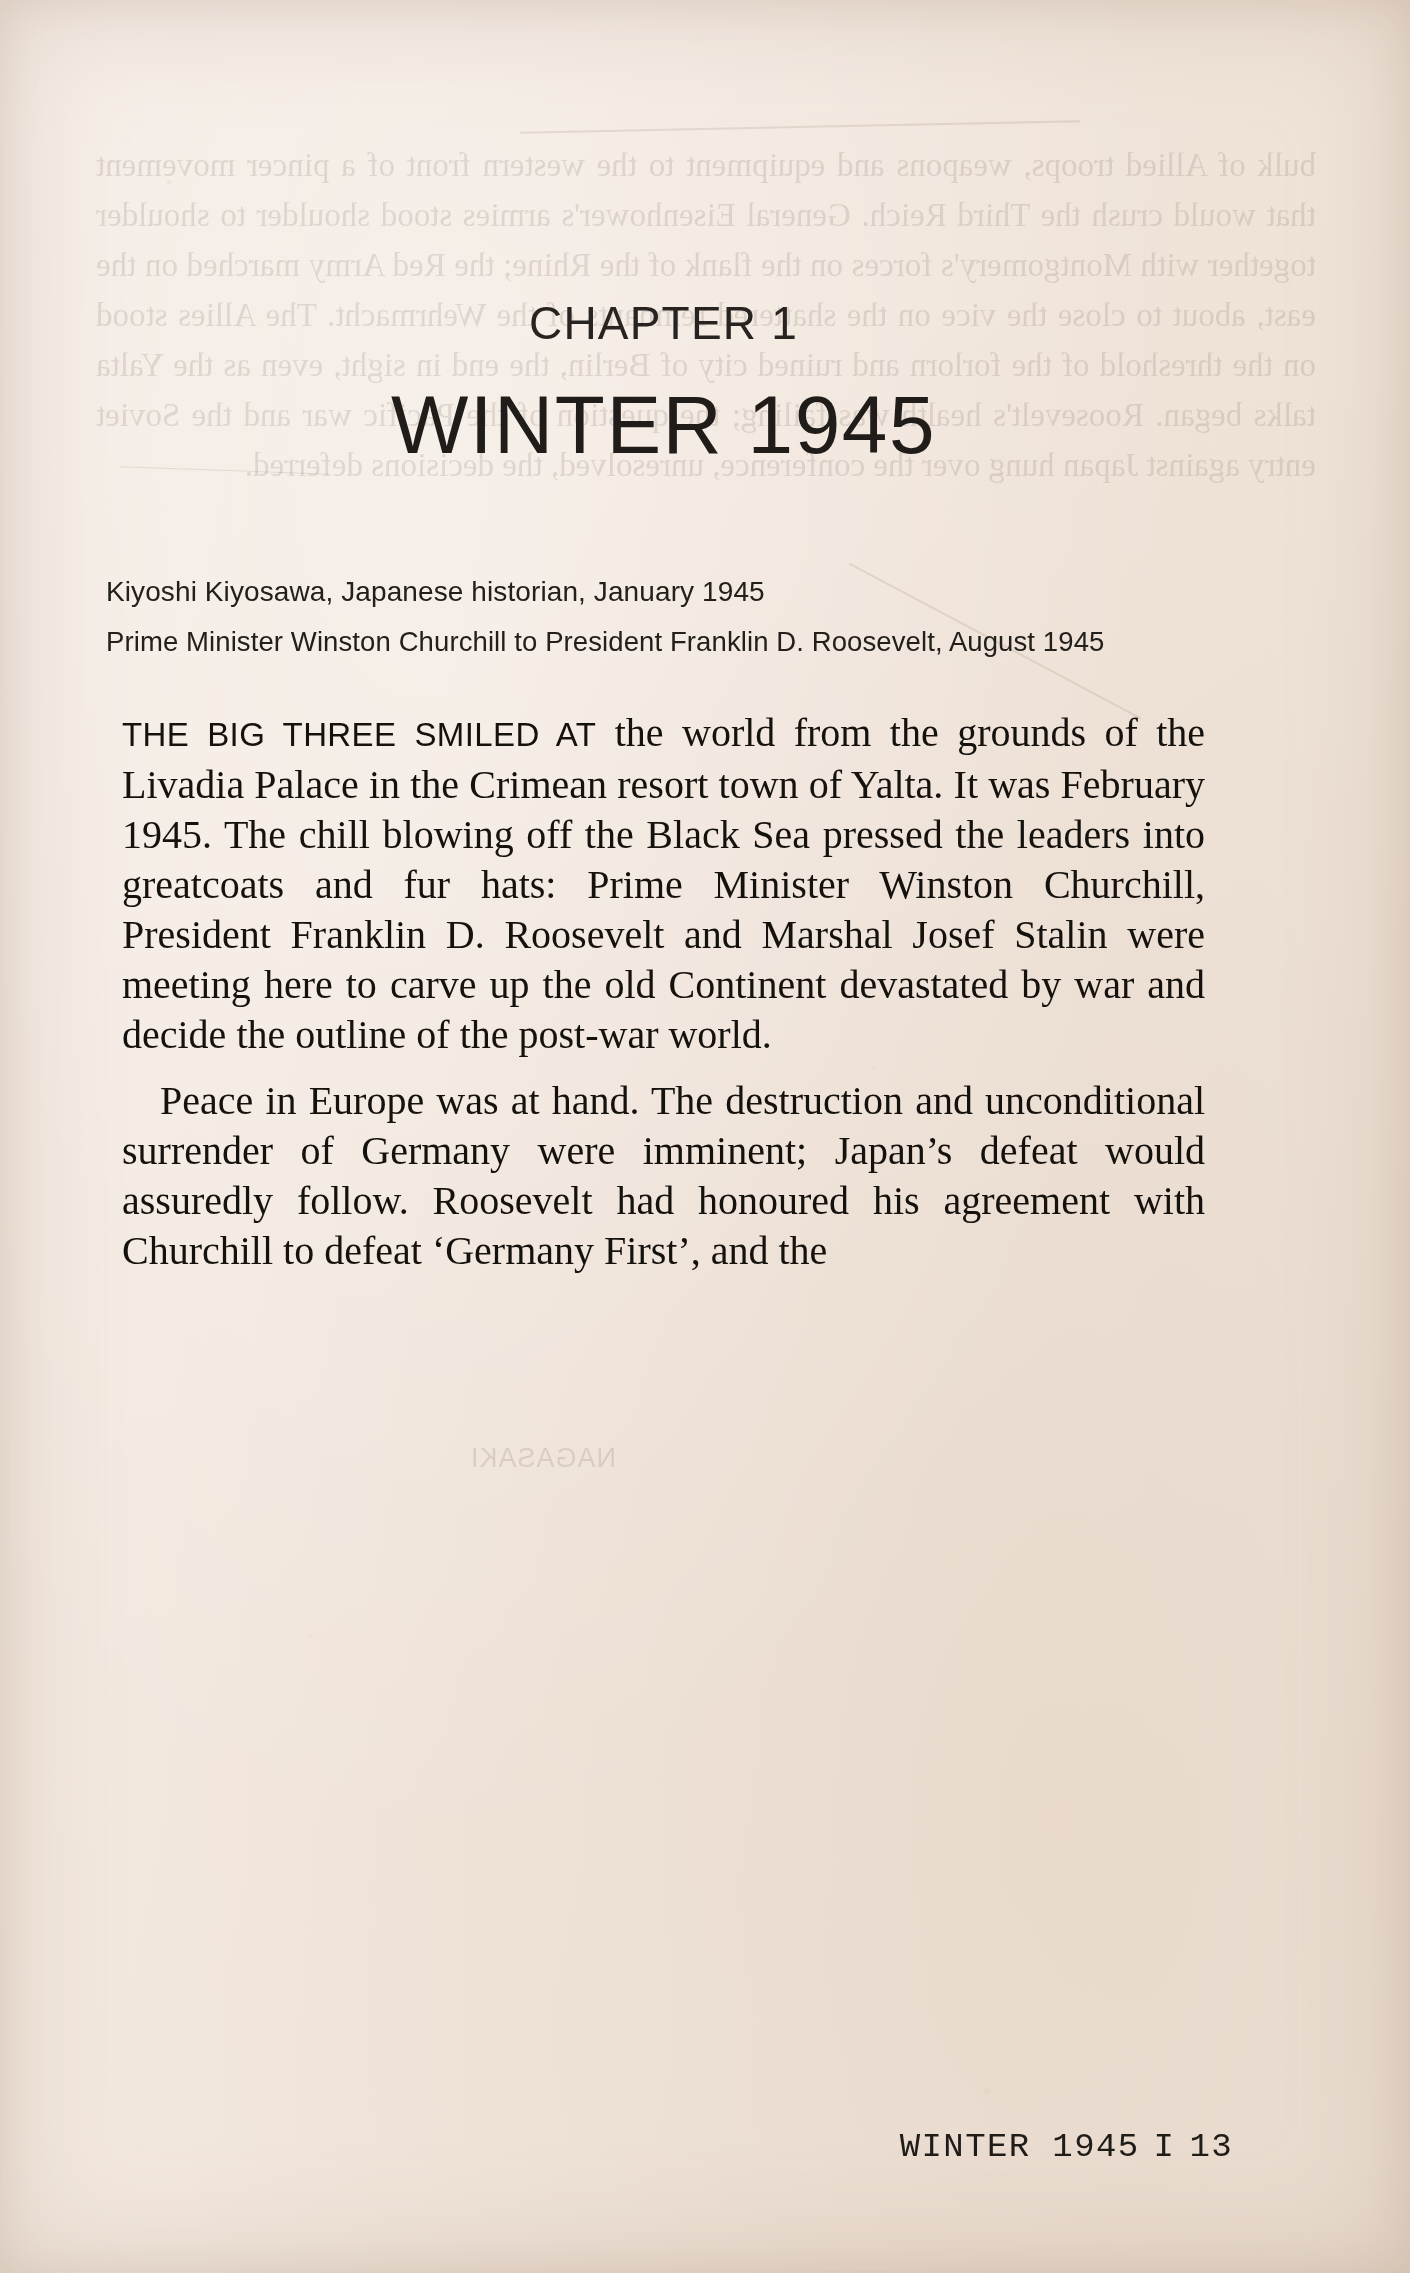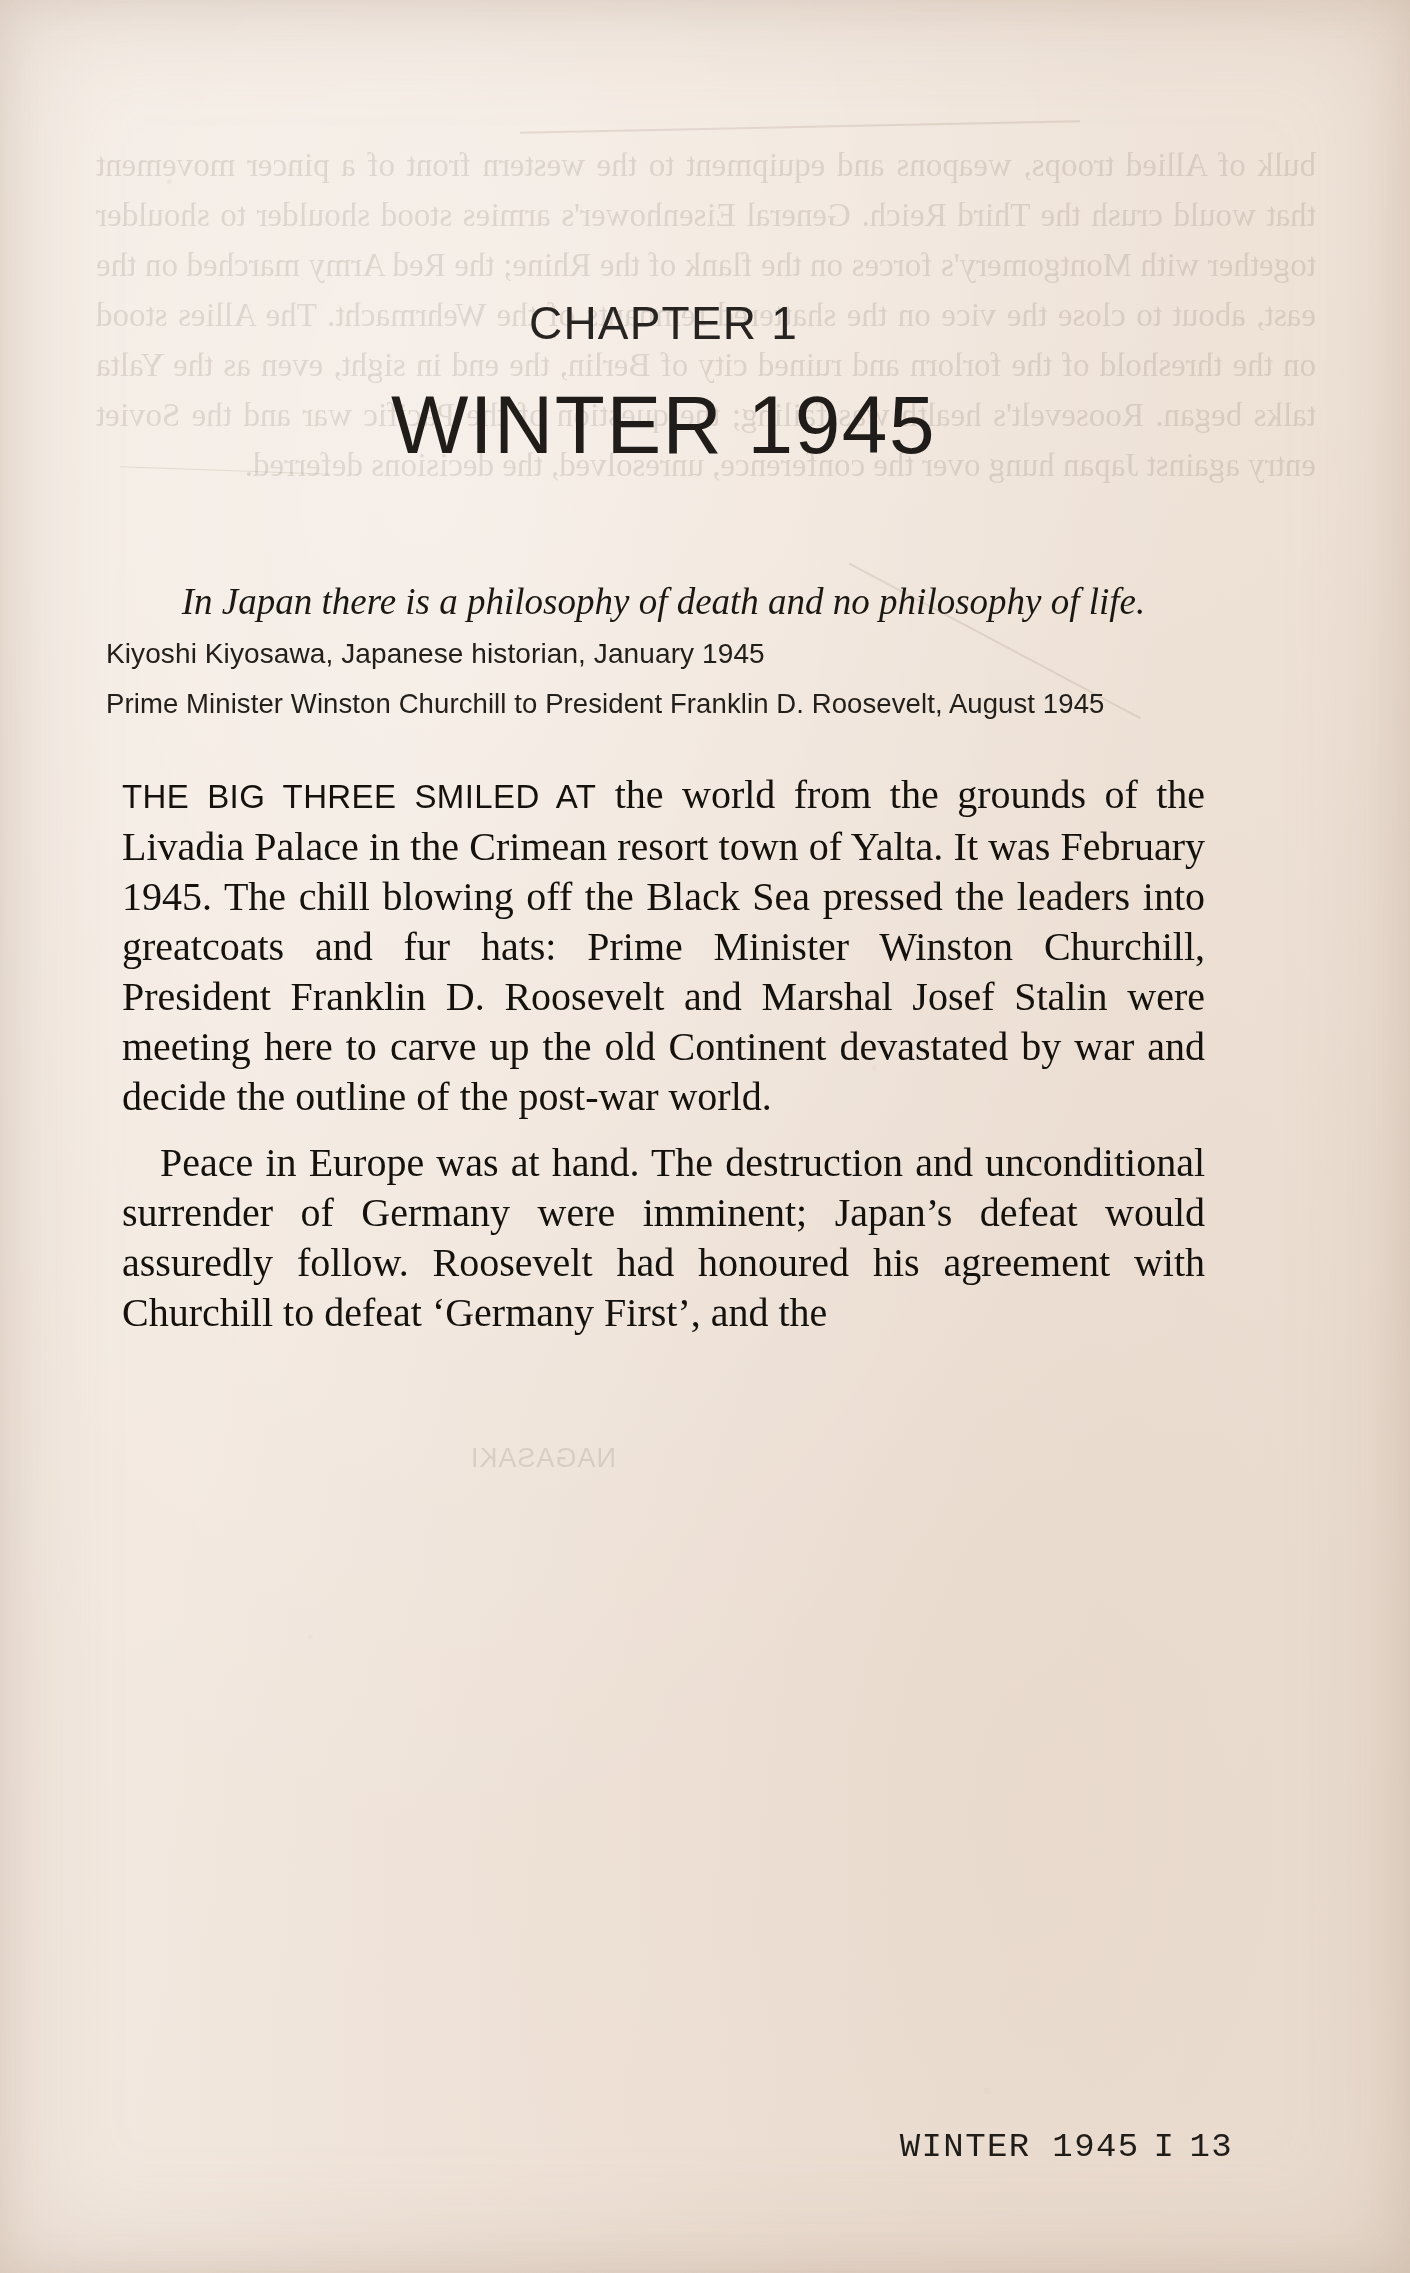--- a/index.html
+++ b/index.html
@@ -192,21 +192,20 @@
 
   <div class="bleed">bulk of Allied troops, weapons and equipment to the western front of a pincer movement that would crush the Third Reich. General Eisenhower's armies stood shoulder to shoulder together with Montgomery's forces on the flank of the Rhine; the Red Army marched on the east, about to close the vice on the shattered remnants of the Wehrmacht. The Allies stood on the threshold of the forlorn and ruined city of Berlin, the end in sight, even as the Yalta talks began. Roosevelt's health was failing; the question of the Pacific war and the Soviet entry against Japan hung over the conference, unresolved, the decisions deferred.</div>
   <div class="bleed-foot">NAGASAKI</div>
 
   <div class="content">
 
     <div class="chapter-label">CHAPTER 1</div>
     <h1 class="chapter-title">WINTER 1945</h1>
 
     <div class="epigraphs">
-      <div class="epigraph epigraph-1">In Japan there is a philosophy of death and no philosophy of life.</div>
       <div class="attribution attribution-1">Kiyoshi Kiyosawa, Japanese historian, January 1945</div>
 
       <div class="attribution attribution-2">Prime Minister Winston Churchill to President Franklin D. Roosevelt, August 1945</div>
     </div>
 
     <div class="body-block">
       <p class="body-par"><span class="smallcaps-open">THE BIG THREE SMILED AT</span><span> the world from the grounds of the Livadia Palace in the Crimean resort town of Yalta. It was February 1945. The chill blowing off the Black Sea pressed the leaders into greatcoats and fur hats: Prime Minister Winston Churchill, President Franklin D. Roosevelt and Marshal Josef Stalin were meeting here to carve up the old Continent devastated by war and decide the outline of the post-war world.</span></p>
       <p class="body-par">Peace in Europe was at hand. The destruction and unconditional surrender of Germany were imminent; Japan’s defeat would assuredly follow. Roosevelt had honoured his agreement with Churchill to defeat ‘Germany First’, and the</p>
     </div>
 

